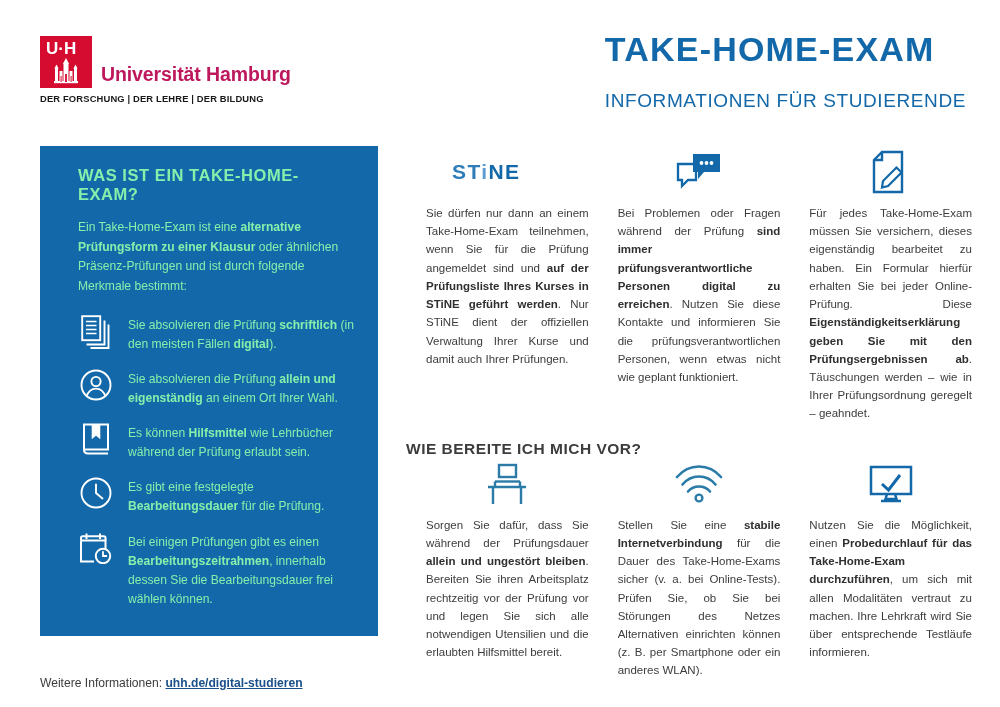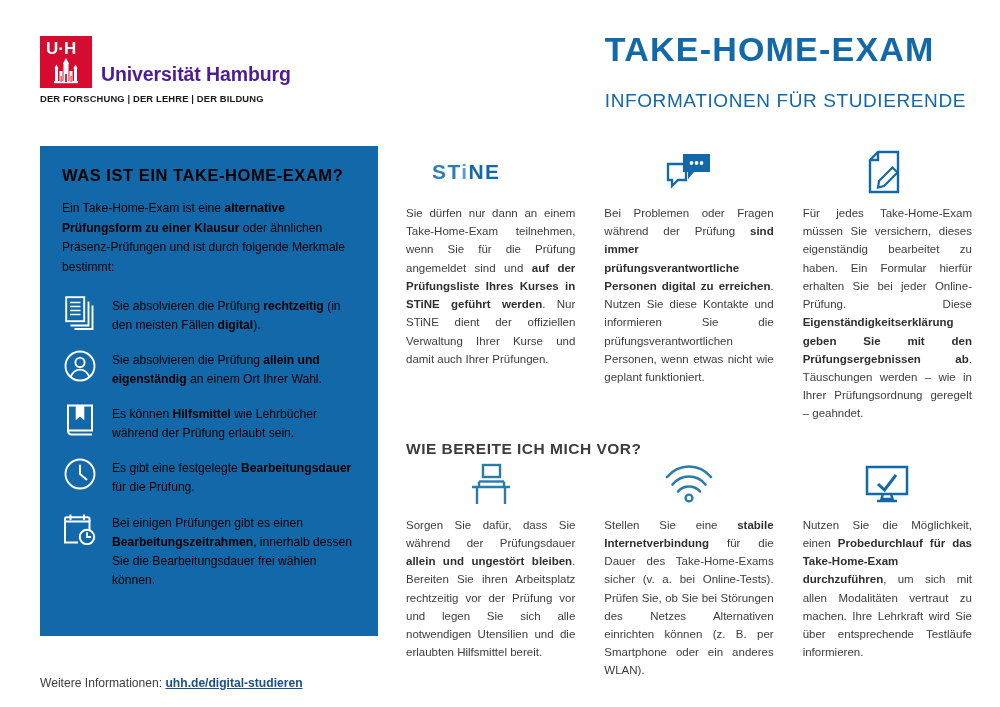--- a/index.html
+++ b/index.html
@@ -19,42 +19,42 @@
   .logo-mark {
     width:52px; height:52px; background:#d50c2f; position:relative; flex:none;
   }
   .logo-uhh {
     position:absolute; left:6px; top:3px;
     font-size:17px; font-weight:bold; color:#fff; letter-spacing:0px;
     font-family:"Liberation Sans", sans-serif;
   }
   .logo-castle { position:absolute; left:13px; top:22px; }
   .logo-name {
-    font-size:19.5px; font-weight:bold; color:#4c1d95; letter-spacing:-0.1px;
+    font-size:19.5px; font-weight:bold; color:#be185d; letter-spacing:-0.1px;
     padding-bottom:2px; white-space:nowrap;
   }
   .logo-tagline {
     margin-top:5px; font-size:9.4px; font-weight:bold; color:#1a1a1a;
     letter-spacing:0.15px; white-space:nowrap;
   }
 
   .header-titles { position:absolute; right:34px; top:32px; }
   .h-title {
     font-size:34px; font-weight:bold; color:#1268a8;
     letter-spacing:1.2px; line-height:1.05; white-space:nowrap;
   }
   .h-sub {
     margin-top:22px; font-size:19px; color:#1268a8;
     letter-spacing:0.6px; white-space:nowrap;
   }
 
   
   .panel {
     position:absolute; left:40px; top:146px; width:338px; height:490px;
-    background:#1268a8; color:#000000; padding:20px 22px 0 22px;
+    background:#1268a8; color:#86efac; padding:20px 22px 0 38px;
   }
   .panel-title {
     font-size:16.5px; font-weight:bold; letter-spacing:0.55px; margin-bottom:14px;
   }
   .panel-intro { font-size:12.1px; line-height:1.63; }
   .panel-intro b { font-weight:bold; }
 
   .feature-list { margin-top:17px; }
   .feature {
     display:flex; align-items:flex-start; gap:14px; margin-bottom:14px;
@@ -69,21 +69,21 @@
   }
   .footer-note a {
     color:#1a4f8a; font-weight:bold; text-decoration:underline;
   }
 
   
   .right { position:absolute; left:406px; top:146px; width:566px; }
   .sec-title {
     font-size:15.5px; font-weight:bold; color:#3c3c3b; letter-spacing:0.5px;
   }
-  .cols { display:flex; gap:29px; }
+  .cols { display:flex; gap:29px;margin-left:20px; }
   .col { width:180px; }
   .col-icon {
     height:52px; display:flex; align-items:center; justify-content:center;
     margin-bottom:6px;
   }
   .col-icon.left-align { justify-content:flex-start; padding-left:26px; }
   .col-body {
     font-size:11.5px; line-height:1.585; color:#3c3c3b; text-align:justify;
     hyphens:manual;
   }
@@ -152,21 +152,21 @@
           <svg width="30" height="34" viewBox="0 0 30 34">
               <g fill="none" stroke="#ffffff" stroke-width="1.9">
             <rect x="1.2" y="1.2" width="18" height="24"></rect>
             <path d="M5.5 29.5 H23.5 V5.5"></path>
             <path d="M9.5 33 H27.5 V9.5"></path>
             <path d="M5 6.5 H15.5 M5 10.5 H15.5 M5 14.5 H15.5 M5 18.5 H15.5" stroke-width="1.7"></path>
           </g>
             </svg>
         </div>
         <div class="feature-text">
-          <span>Sie absolvieren die Prüfung </span><b>rechtzeitig</b><span> (in den meisten Fällen </span><b>digital</b><span>).</span>
+          <span>Sie absolvieren die Prüfung </span><b>schriftlich</b><span> (in den meisten Fällen </span><b>digital</b><span>).</span>
         </div>
       </div>
 
       <div class="feature">
         <div class="feature-icon">
           <svg width="32" height="32" viewBox="0 0 32 32">
               <g fill="none" stroke="#ffffff" stroke-width="1.9">
             <circle cx="16" cy="16" r="14.5"></circle>
             <circle cx="16" cy="12.5" r="4.6"></circle>
             <path d="M6.6 27.5 C8.4 22 11.7 19.6 16 19.6 C20.3 19.6 23.6 22 25.4 27.5"></path>

